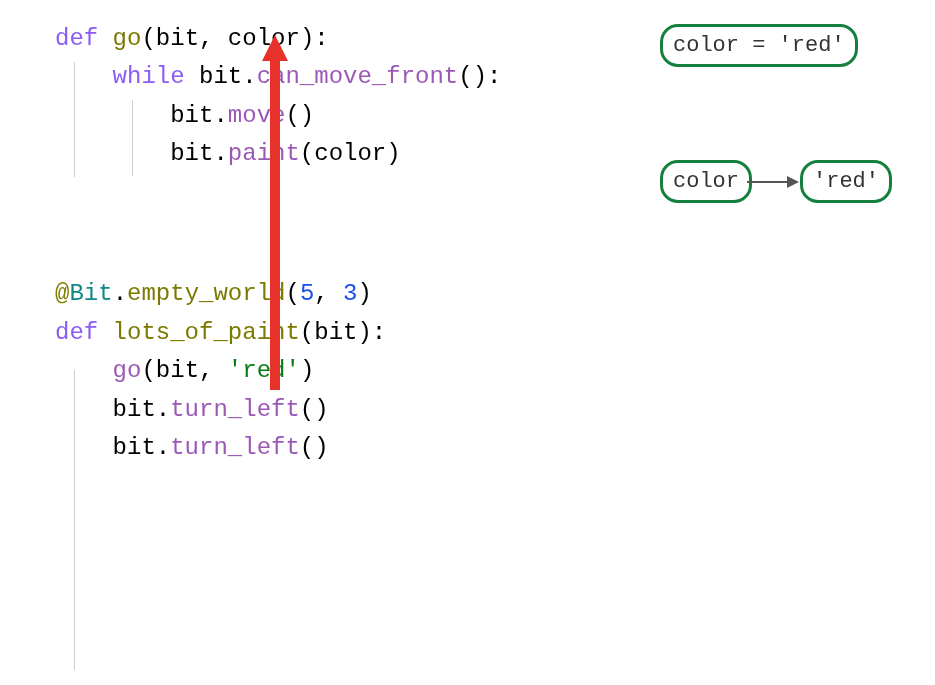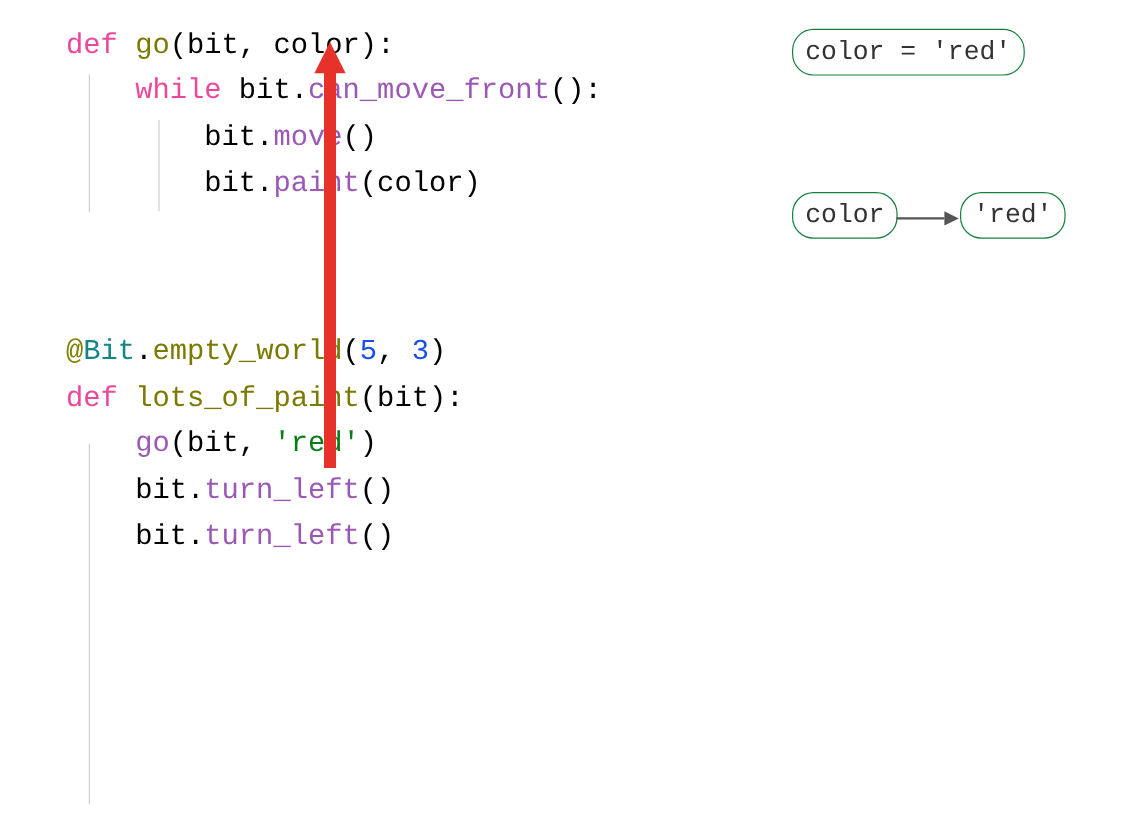--- a/index.html
+++ b/index.html
@@ -16,41 +16,41 @@
   .code-block {
     position: absolute;
     left: 55px;
     top: 20px;
     line-height: 1.6;
   }
   .line {
     white-space: pre;
     position: relative;
   }
-  .kw { color: #ec4899; } 
+  .kw { color: #8b5cf6; } 
   .fname { color: #7a7a00; }
   .punct { color: #000; }
   .ident { color: #000; }
   .call { color: #9b59b6; } 
   .str { color: #067d17; } 
   .num { color: #1750eb; }
   .decorator-at { color: #808000; }
   .decorator-name { color: #7a7a00; }
   .decorator-cls { color: #128886; }
 
   .guide {
     display: inline-block;
     width: 1px;
     background: #d0d0d0;
     position: absolute;
   }
 
   .annot-box {
     position: absolute;
-    border: 1px solid #15803d;
+    border: 3px solid #15803d;
     border-radius: 18px;
     padding: 6px 10px;
     font-family: "Menlo", "Consolas", "Courier New", monospace;
     font-size: 22px;
     background: #fff;
     color: #333;
     white-space: pre;
   }
 
   .arrow-svg {

